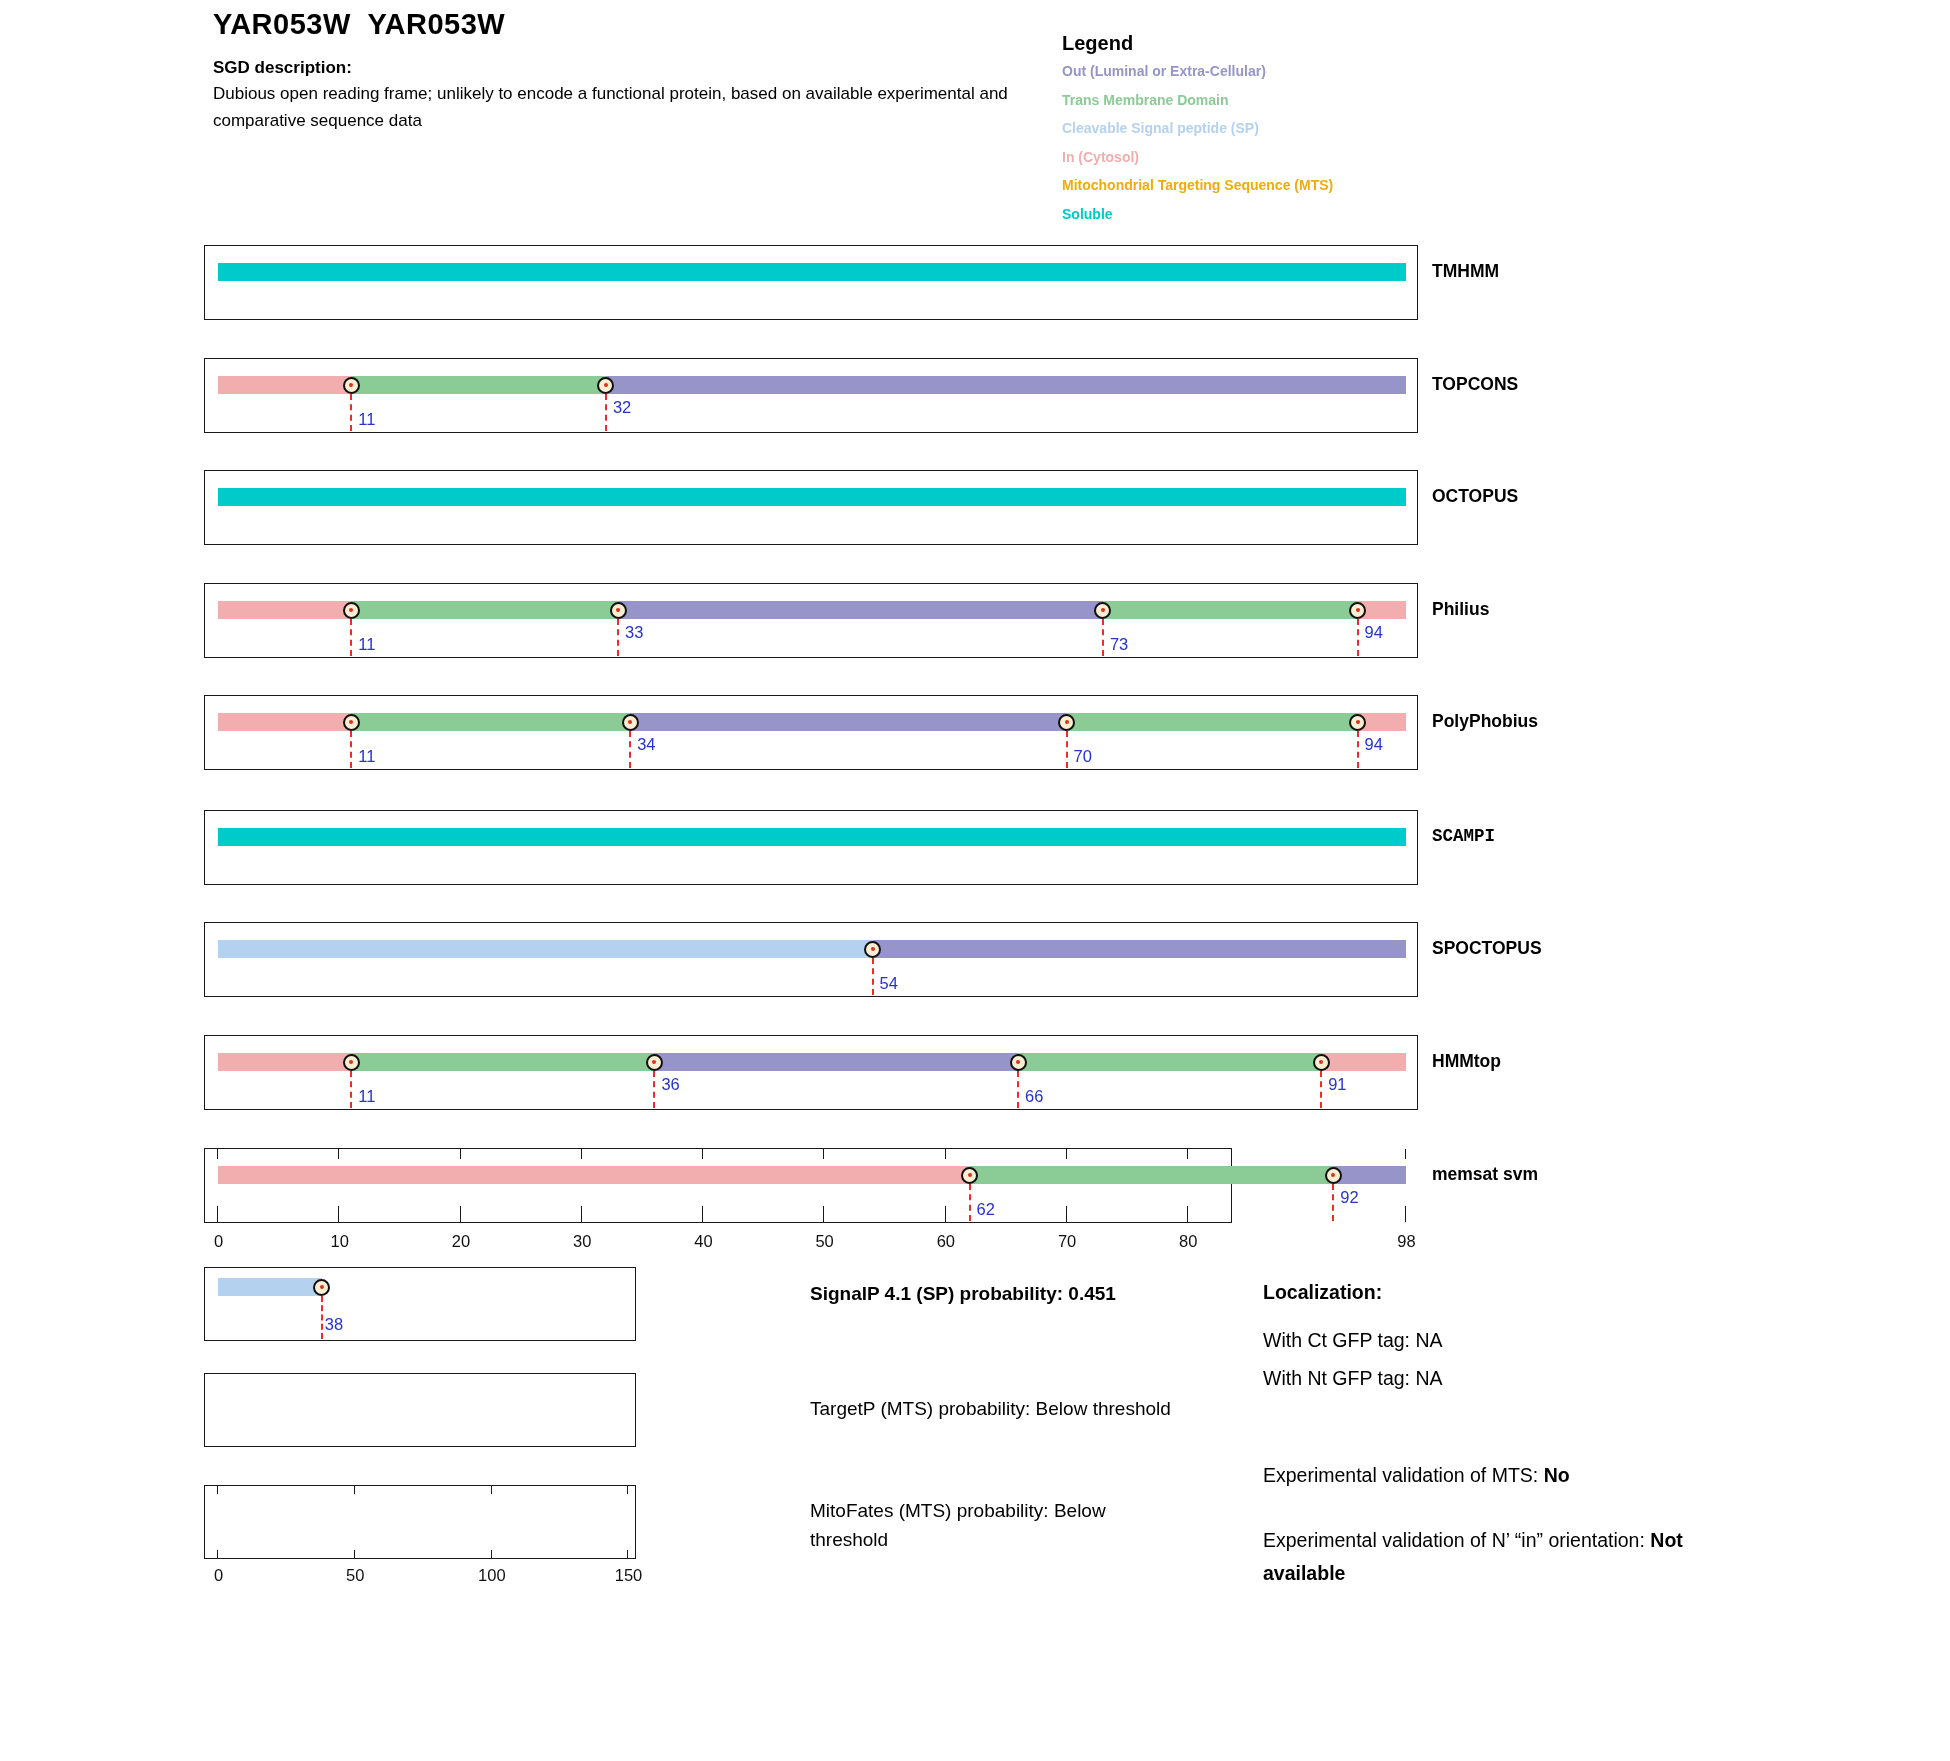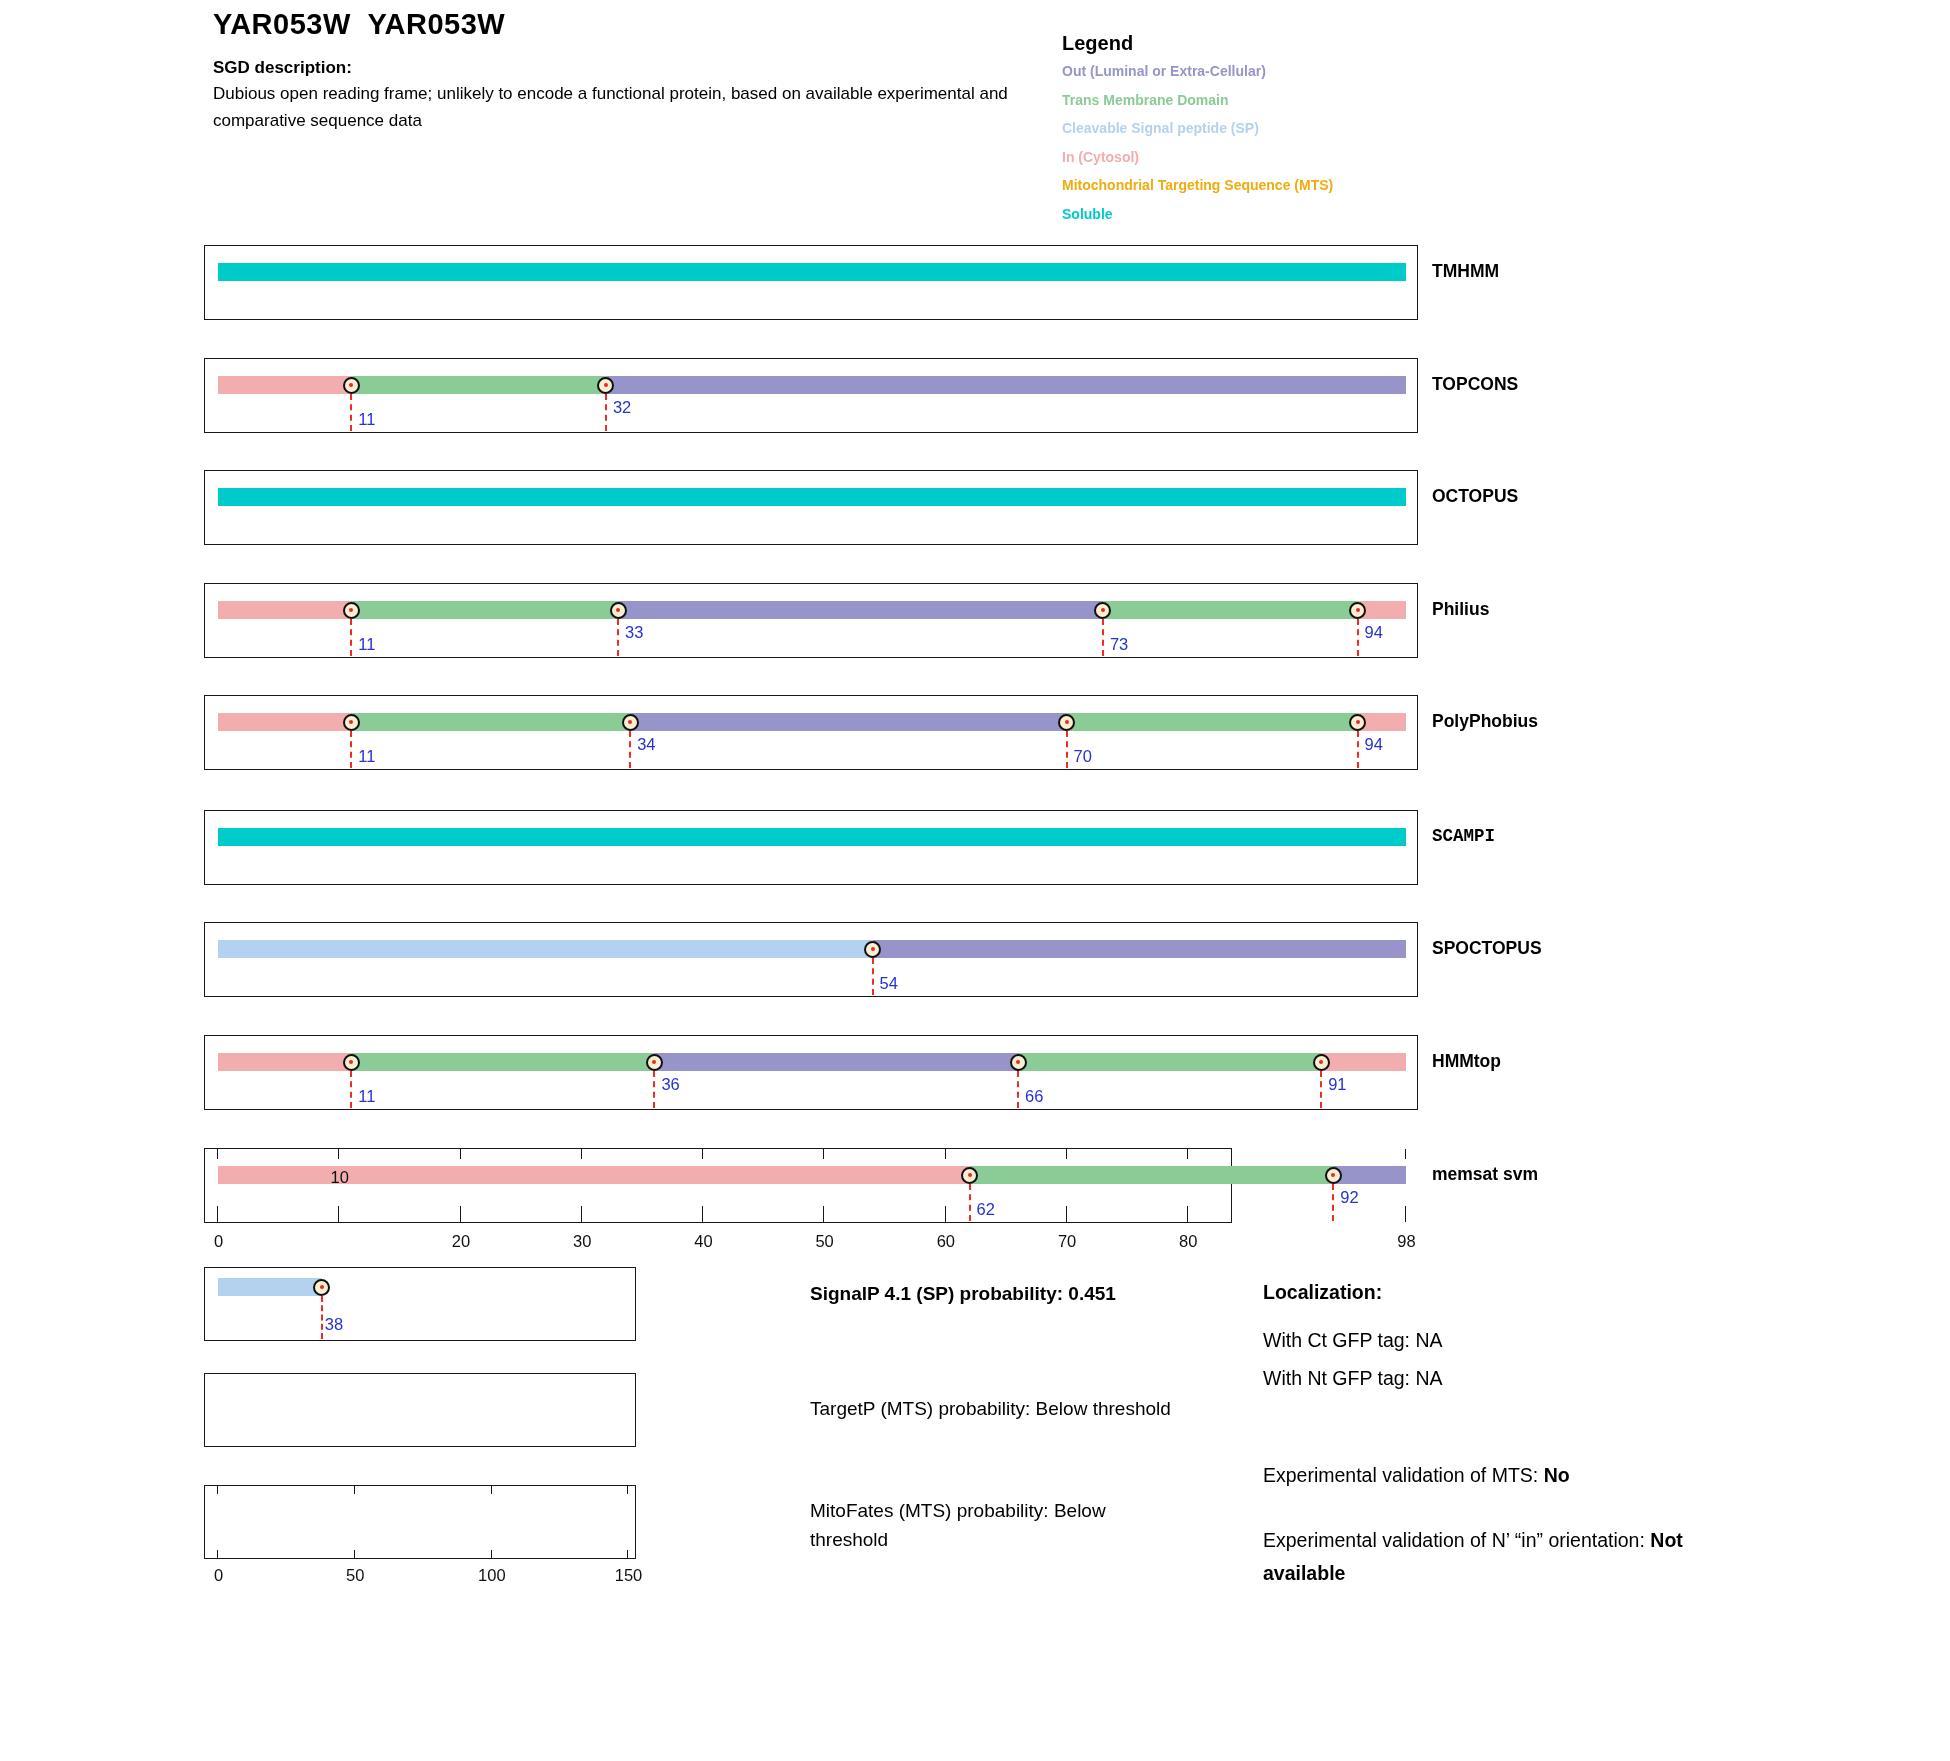--- a/index.html
+++ b/index.html
@@ -218,21 +218,21 @@
         </div>
         <div class="marker-label" style="left: 771.592px; top: 50px;">62</div>
         <div class="marker-line" style="left: 1127.27px; top: 35px; height: 37px;"></div>
         <div class="marker-circle" style="left: 1119.77px; top: 17.5px;">
           <div class="marker-dot"></div>
         </div>
         <div class="marker-label" style="left: 1135.27px; top: 38px;">92</div>
       </div>
       <div class="track-label" style="left: 1432px; top: 1164px;">memsat svm</div>
       <div class="axis-label" style="left: 196.5px; top: 1231px;">0</div>
-      <div class="axis-label" style="left: 317.724px; top: 1167px;">10</div>
+      <div class="axis-label" style="left: 317.724px; top: 1231px;">10</div>
       <div class="axis-label" style="left: 438.949px; top: 1231px;">20</div>
       <div class="axis-label" style="left: 560.173px; top: 1231px;">30</div>
       <div class="axis-label" style="left: 681.398px; top: 1231px;">40</div>
       <div class="axis-label" style="left: 802.622px; top: 1231px;">50</div>
       <div class="axis-label" style="left: 923.847px; top: 1231px;">60</div>
       <div class="axis-label" style="left: 1045.07px; top: 1231px;">70</div>
       <div class="axis-label" style="left: 1166.3px; top: 1231px;">80</div>
       <div class="axis-label" style="left: 1384.5px; top: 1231px;">98</div>
       <div class="track-box" style="left: 204px; top: 1267px; width: 432px; height: 74px;">
         <div class="bar" style="left: 13px; top: 10px; width: 410px; height: 18px;">

